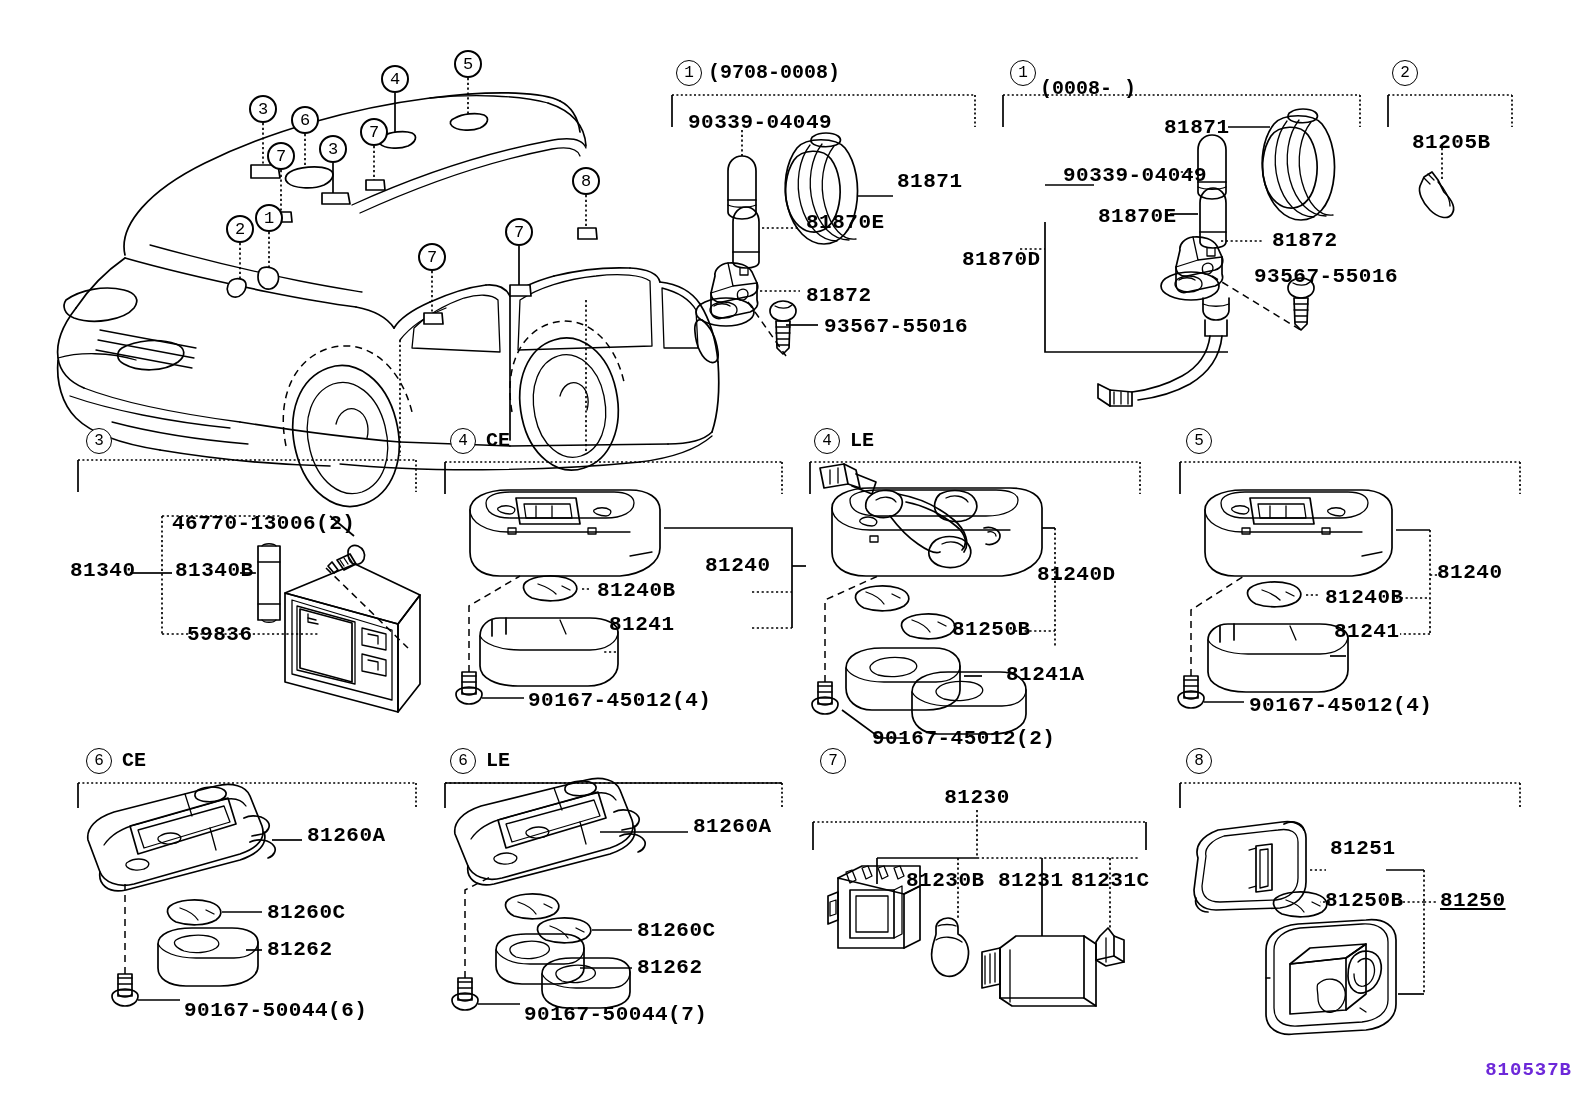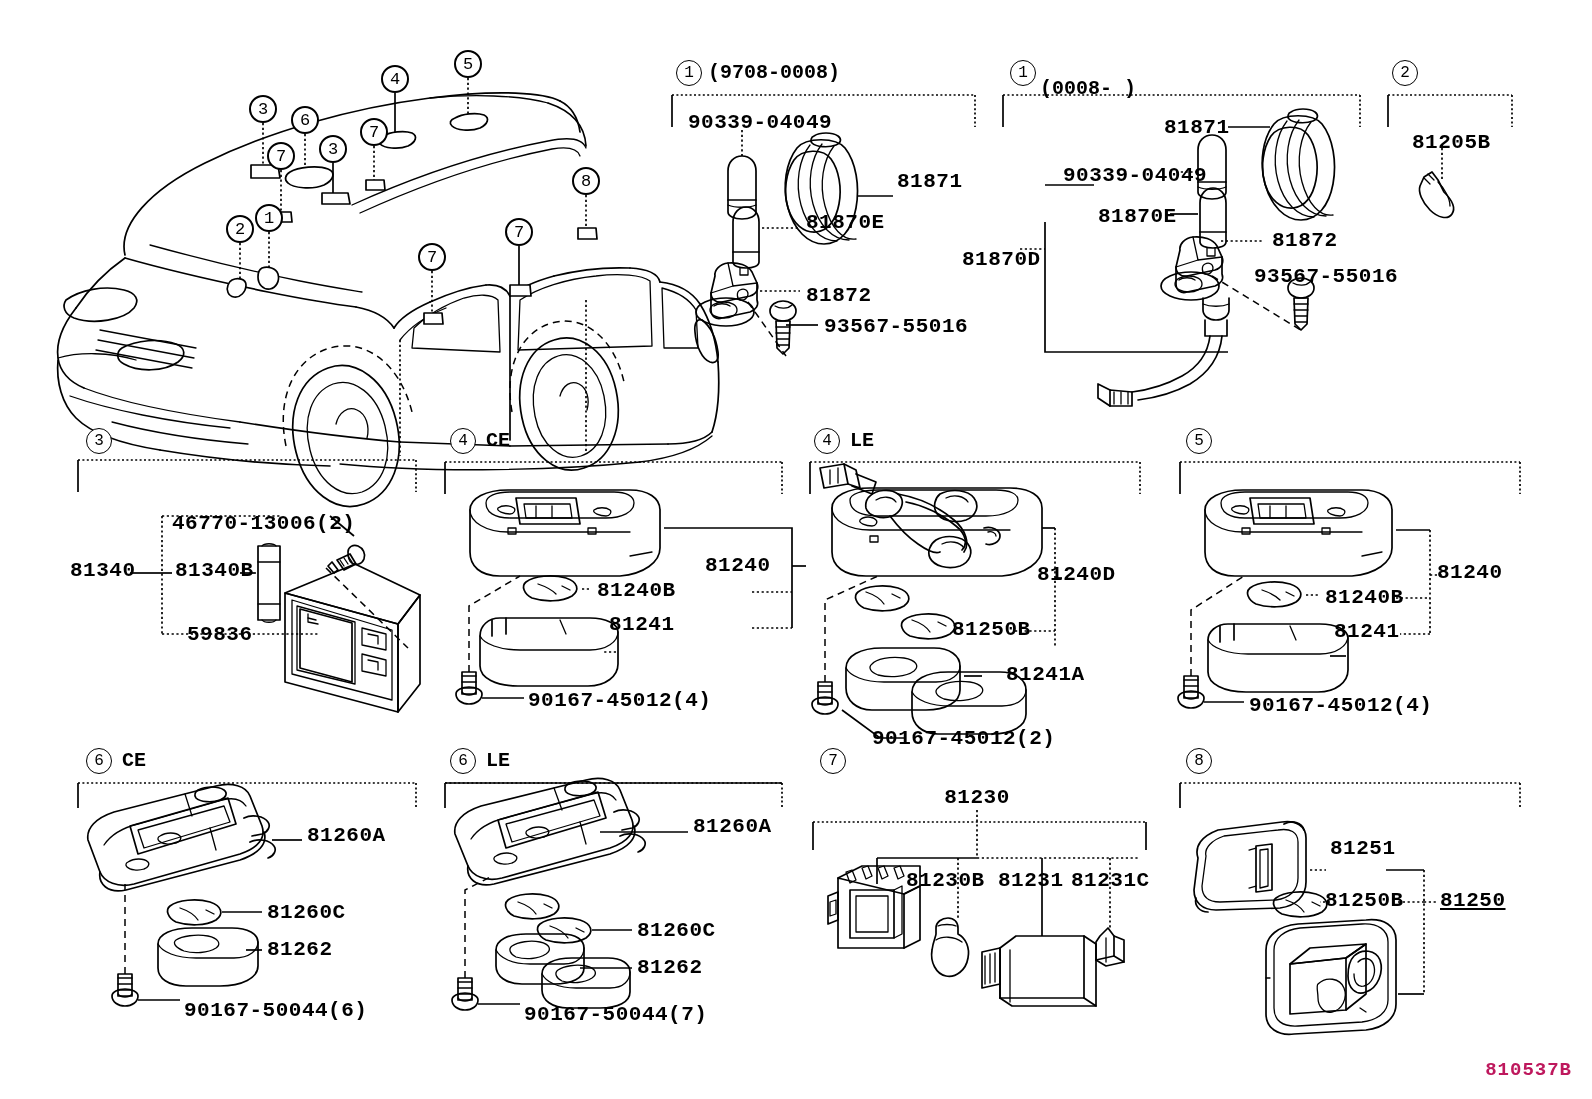--- a/index.html
+++ b/index.html
@@ -77,21 +77,21 @@
     z-index: 6;
     line-height: 1;
   }
   #sheetcode {
     position: absolute;
     right: 20px;
     bottom: 18px;
     font-family: "Liberation Mono", "DejaVu Sans Mono", monospace;
     font-size: 19px;
     font-weight: bold;
-    color: #be185d;
+    color: #6d28d9;
     letter-spacing: 1px;
   }
   .lbl.ctr { transform: translateX(-50%); }
 </style>
 </head>
 <body>
 
 <div id="sheet">
 
   <svg class="layer" viewBox="0 0 1592 1099">

